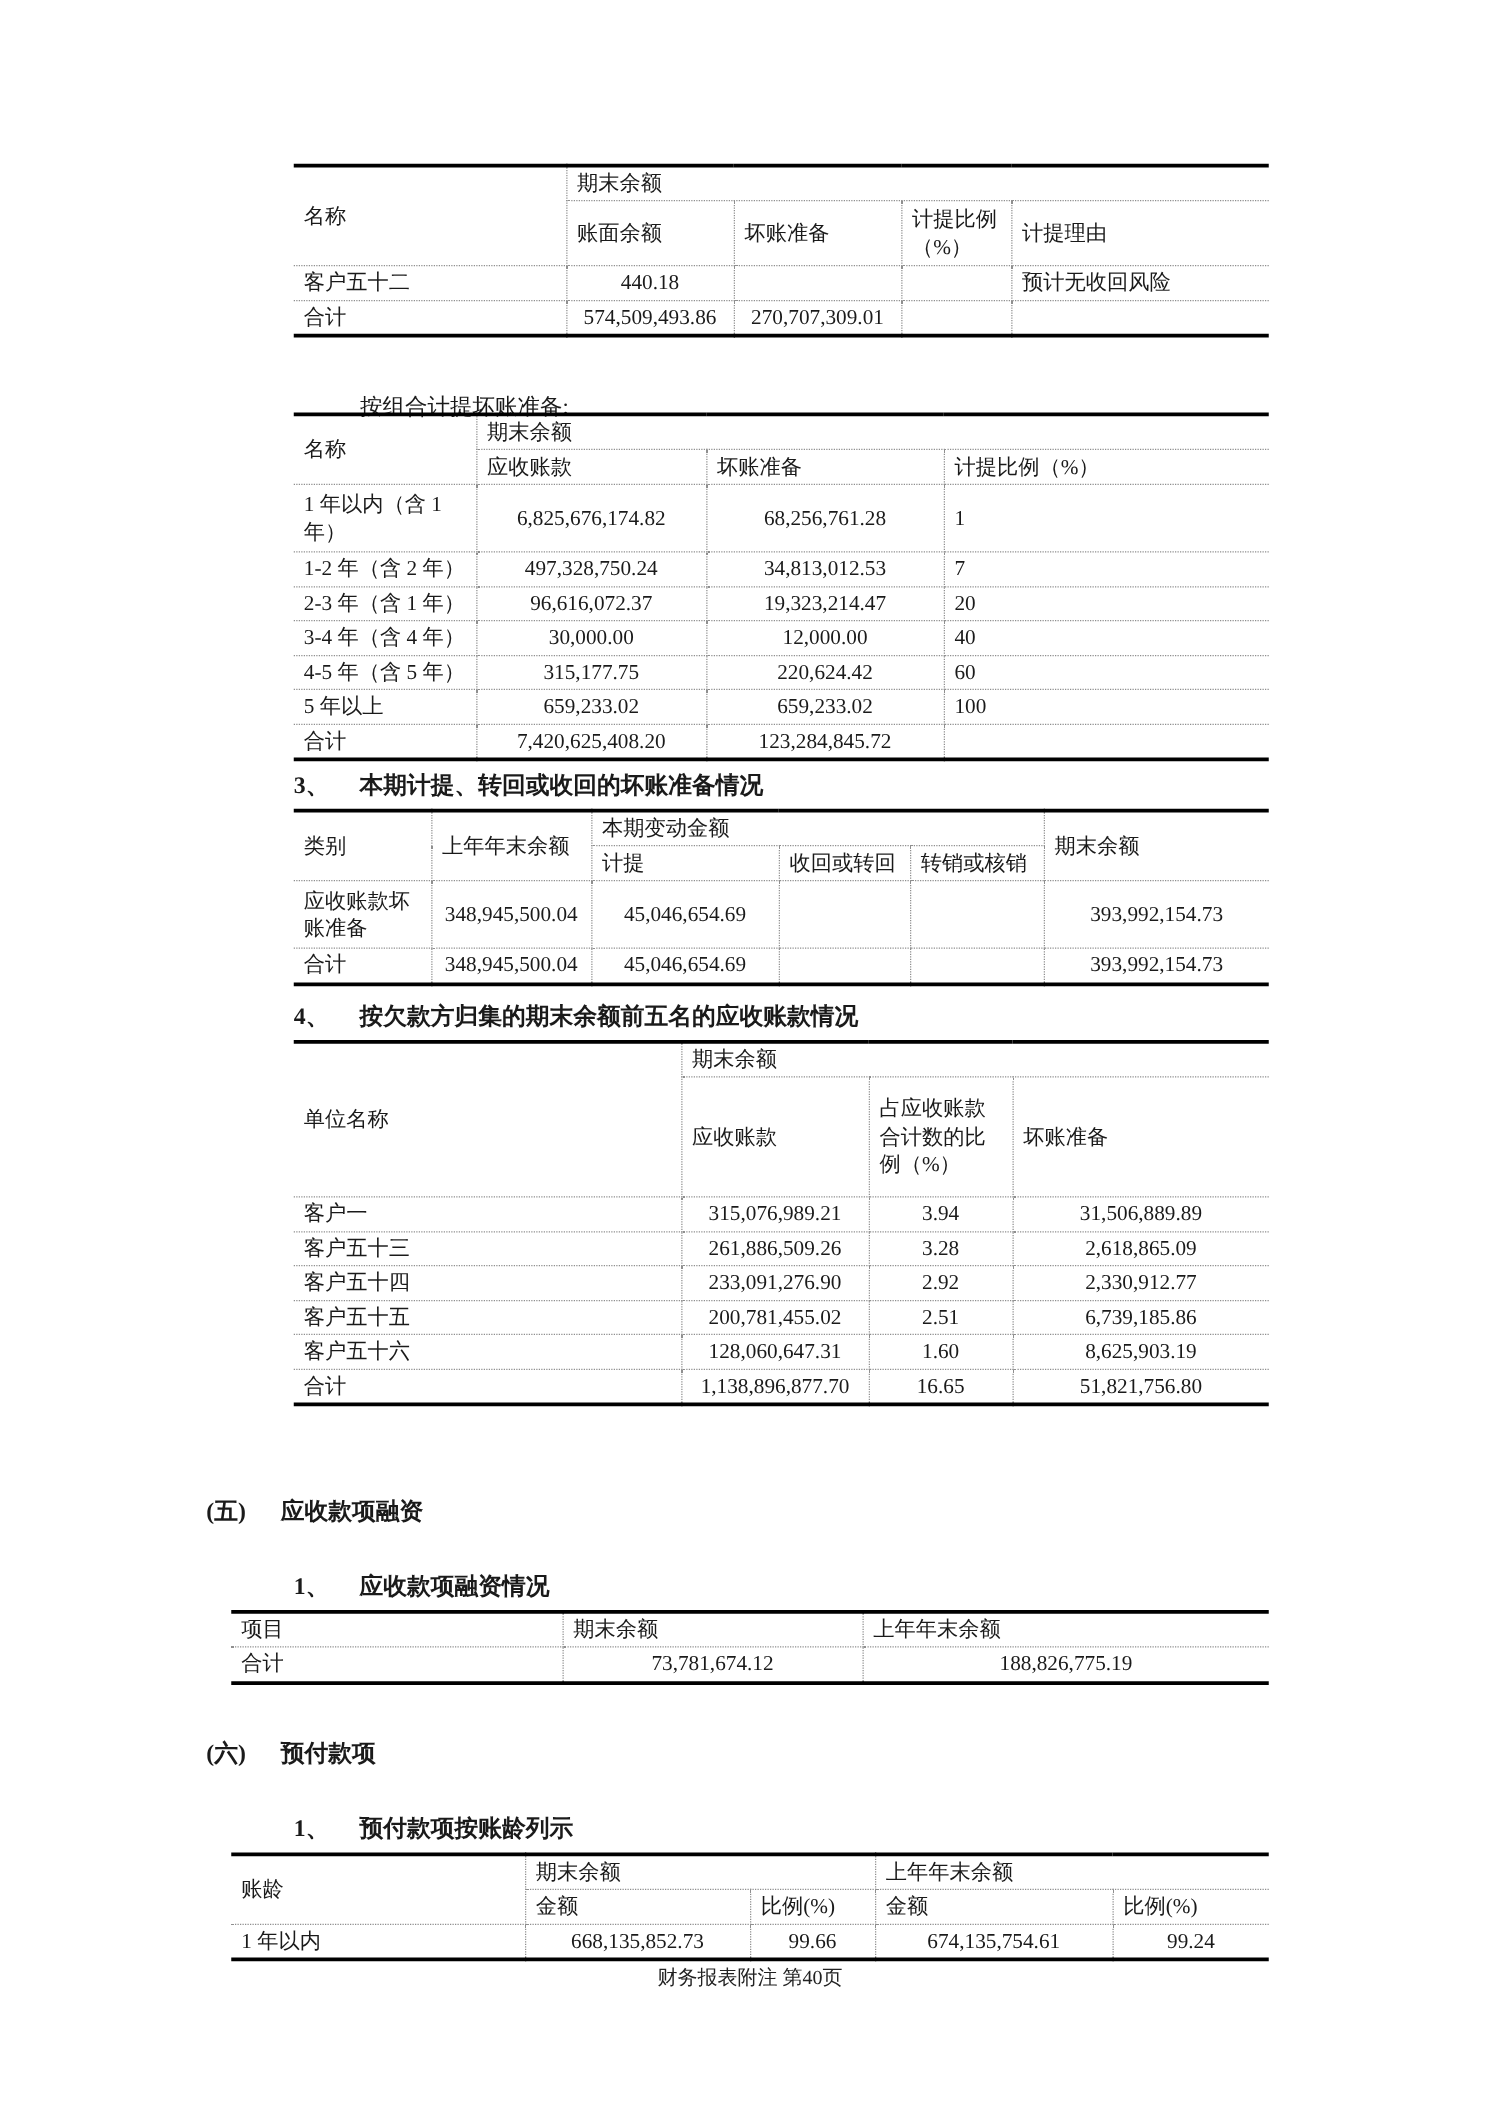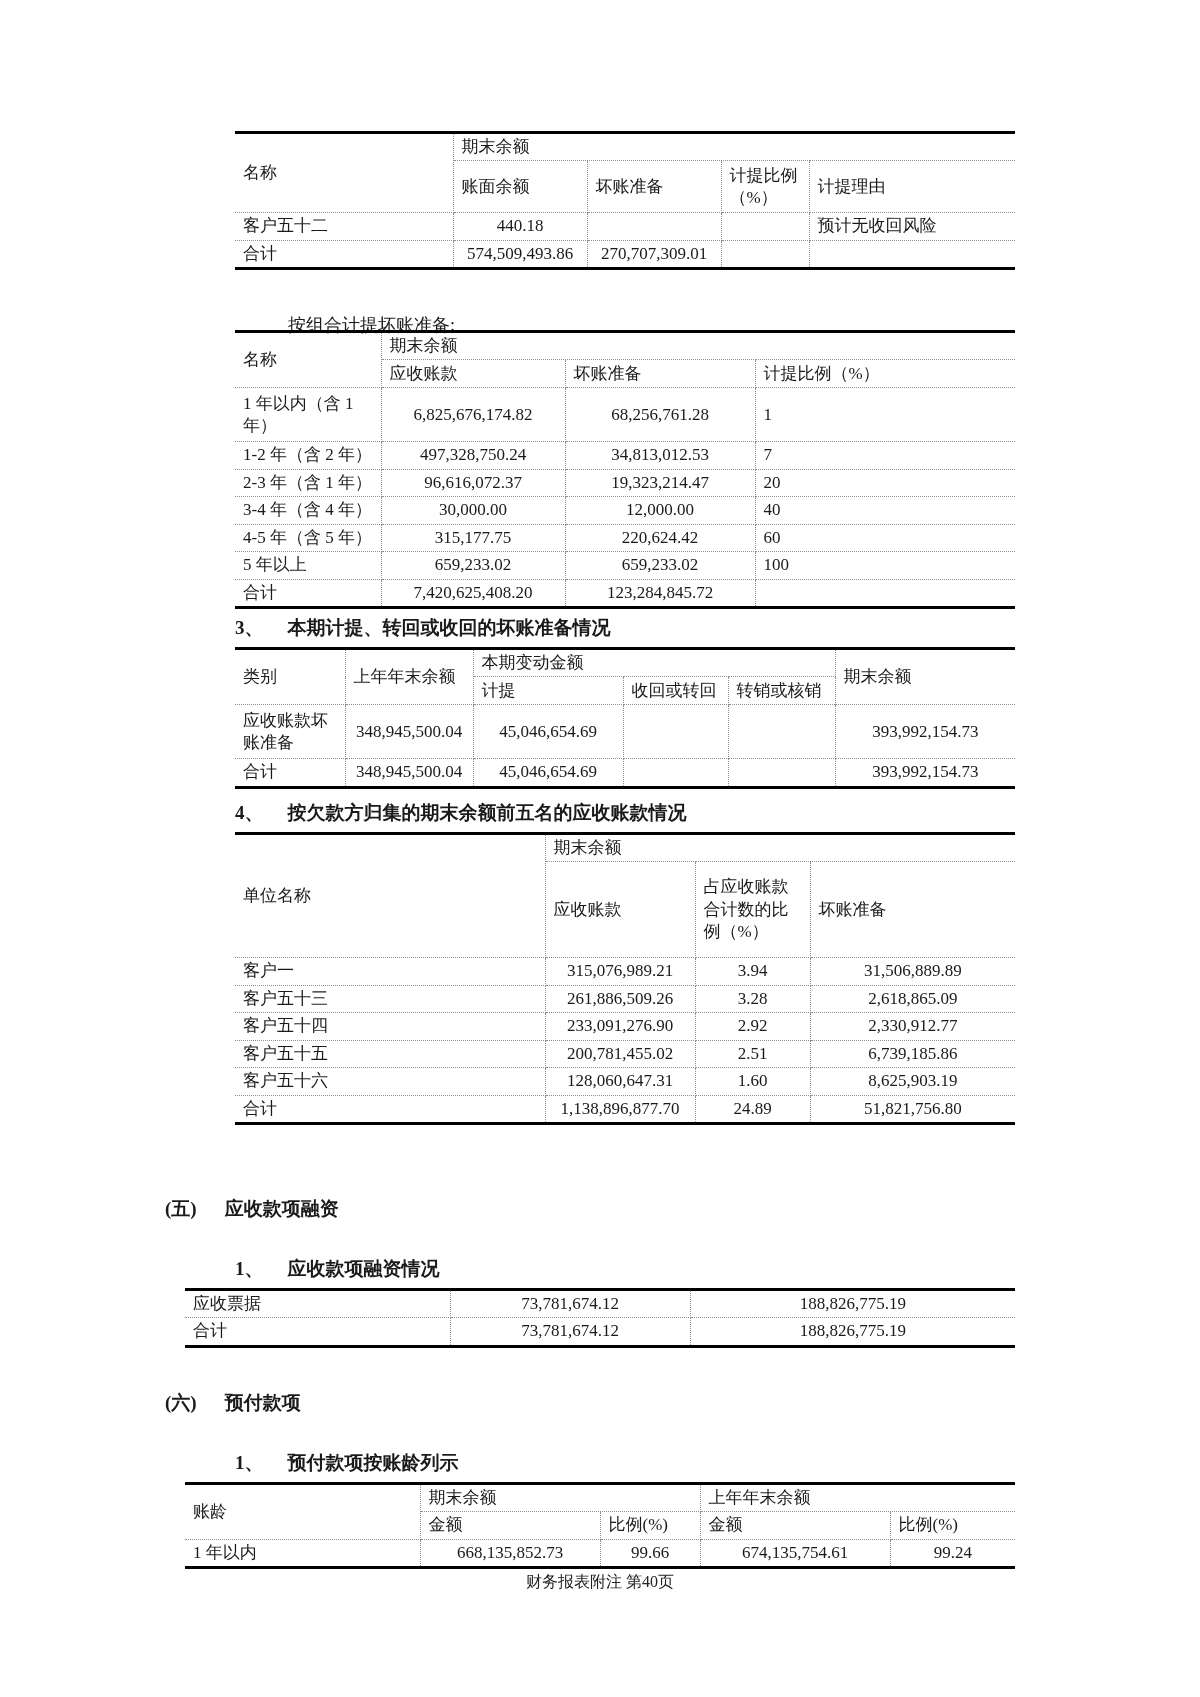--- a/index.html
+++ b/index.html
@@ -257,21 +257,21 @@
       </tr>
       <tr style="height:27px">
         <td class="tl">客户五十六</td>
         <td class="tr">128,060,647.31</td>
         <td class="tr">1.60</td>
         <td class="tr">8,625,903.19</td>
       </tr>
       <tr style="height:28px">
         <td class="tc">合计</td>
         <td class="tr">1,138,896,877.70</td>
-        <td class="tr">24.89</td>
+        <td class="tr">16.65</td>
         <td class="tr">51,821,756.80</td>
       </tr>
     </tbody>
   </table>
 
   <div class="heading" style="top:1196px;left:165px;">
     <span class="h-num">(五)</span>
     <span class="h-gap28"></span>
     <span>应收款项融资</span>
   </div>
@@ -281,24 +281,24 @@
     <span>应收款项融资情况</span>
   </div>
 
   <table class="fin" style="top:1288px;left:185px;width:830px;">
     <colgroup>
       <col style="width:265px">
         <col style="width:240px">
         <col style="width:325px">
     </colgroup>
     <tbody>
-      <tr style="height:28px">
-        <td class="tl">应收票据</td>
-        <td class="tr">73,781,674.12</td>
-        <td class="tr">188,826,775.19</td>
+      <tr style="height:27px">
+        <th class="tc">项目</th>
+        <th class="tc">期末余额</th>
+        <th class="tc">上年年末余额</th>
       </tr>
       <tr style="height:28px">
         <td class="tc">合计</td>
         <td class="tr">73,781,674.12</td>
         <td class="tr">188,826,775.19</td>
       </tr>
     </tbody>
   </table>
 
   <div class="heading" style="top:1390px;left:165px;">

